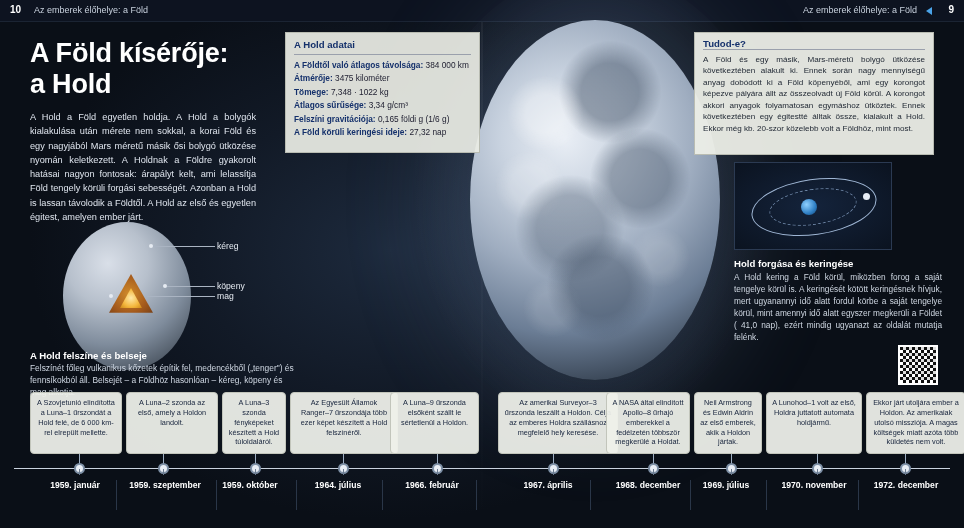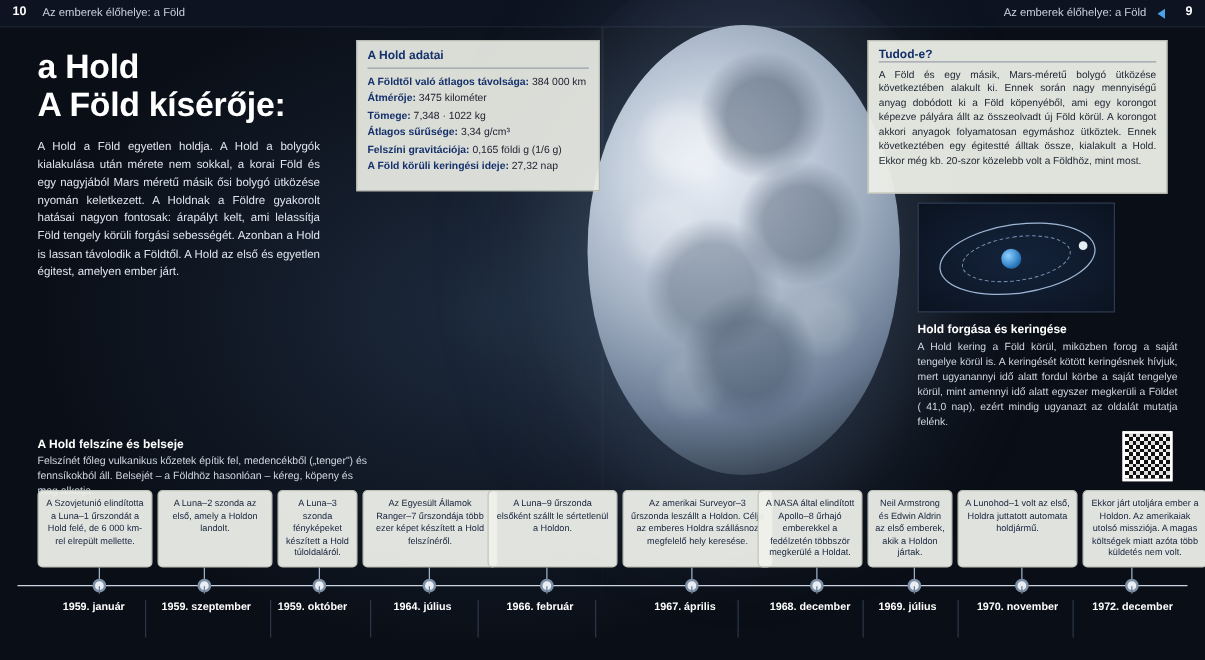--- a/index.html
+++ b/index.html
@@ -223,25 +223,40 @@
   <div class="tri"></div>
   <div class="pagenum right">9</div>
   <div class="gutter"></div>
 
   <div class="moon-wrap">
     <div class="moon-glow"></div>
     <div class="moon"></div>
   </div>
 
   <div class="title">
+    <div>A Föld kísérője:</div>
     <div>a Hold</div>
-    <div>A Föld kísérője:</div>
   </div>
   <div class="lead">A Hold a Föld egyetlen holdja. A Hold a bolygók kialakulása után mérete nem sokkal, a korai Föld és egy nagyjából Mars méretű másik ősi bolygó ütközése nyomán keletkezett. A Holdnak a Földre gyakorolt hatásai nagyon fontosak: árapályt kelt, ami lelassítja Föld tengely körüli forgási sebességét. Azonban a Hold is lassan távolodik a Földtől. A Hold az első és egyetlen égitest, amelyen ember járt.</div>
 
+  <div class="cut-wrap">
+    <div class="cut-sphere">
+      <div class="cut-mantle"></div>
+      <div class="cut-core"></div>
+    </div>
+    <div class="leader" style="left:118px; top:24px; width:62px;"></div>
+    <div class="dot" style="left:114px; top:22px;"></div>
+    <div class="lbl" style="left:182px; top:19px;">kéreg</div>
+    <div class="leader" style="left:132px; top:64px; width:48px;"></div>
+    <div class="dot" style="left:128px; top:62px;"></div>
+    <div class="lbl" style="left:182px; top:59px;">köpeny</div>
+    <div class="leader" style="left:112px; top:74px; width:68px;"></div>
+    <div class="dot" style="left:74px; top:72px;"></div>
+    <div class="lbl" style="left:182px; top:69px;">mag</div>
+  </div>
   <div class="cap-title">A Hold felszíne és belseje</div>
   <div class="cap-body">Felszínét főleg vulkanikus kőzetek építik fel, medencékből („tenger") és fennsíkokból áll. Belsejét – a Földhöz hasonlóan – kéreg, köpeny és mag alkotja.</div>
 
   <div class="databox">
     <h3>A Hold adatai</h3>
     <div id="databox-rows">
         <div class="row"><b>A Földtől való átlagos távolsága: </b><span>384 000 km</span></div>
         <div class="row"><b>Átmérője: </b><span>3475 kilométer</span></div>
         <div class="row"><b>Tömege: </b><span>7,348 · 1022 kg</span></div>
         <div class="row"><b>Átlagos sűrűsége: </b><span>3,34 g/cm³</span></div>
@@ -286,21 +301,21 @@
         <div class="tnode" style="left: 250px;"></div>
         <div class="ttick" style="left: 255px;"></div>
         <div class="tdate" style="left: 210px; width: 80px;">1959. október</div>
         <div class="tdivider" style="left: 296px;"></div>
         <div class="tcard" style="left: 290px; width: 108px;">Az Egyesült Államok Ranger–7 űrszondája több ezer képet készített a Hold felszínéről.</div>
         <div class="tstem" style="left: 343px;"></div>
         <div class="tnode" style="left: 338px;"></div>
         <div class="ttick" style="left: 343px;"></div>
         <div class="tdate" style="left: 300px; width: 76px;">1964. július</div>
         <div class="tdivider" style="left: 382px;"></div>
-        <div class="tcard" style="left: 390px; width: 104px;">A Luna–9 űrszonda elsőként szállt le sértetlenül a Holdon.</div>
+        <div class="tcard" style="left: 390px; width: 89px;">A Luna–9 űrszonda elsőként szállt le sértetlenül a Holdon.</div>
         <div class="tstem" style="left: 437px;"></div>
         <div class="tnode" style="left: 432px;"></div>
         <div class="ttick" style="left: 437px;"></div>
         <div class="tdate" style="left: 394px; width: 76px;">1966. február</div>
         <div class="tdivider" style="left: 476px;"></div>
         <div class="tcard" style="left: 498px; width: 120px;">Az amerikai Surveyor–3 űrszonda leszállt a Holdon. Célja az emberes Holdra szállásnoz megfelelő hely keresése.</div>
         <div class="tstem" style="left: 553px;"></div>
         <div class="tnode" style="left: 548px;"></div>
         <div class="ttick" style="left: 553px;"></div>
         <div class="tdate" style="left: 512px; width: 72px;">1967. április</div>

